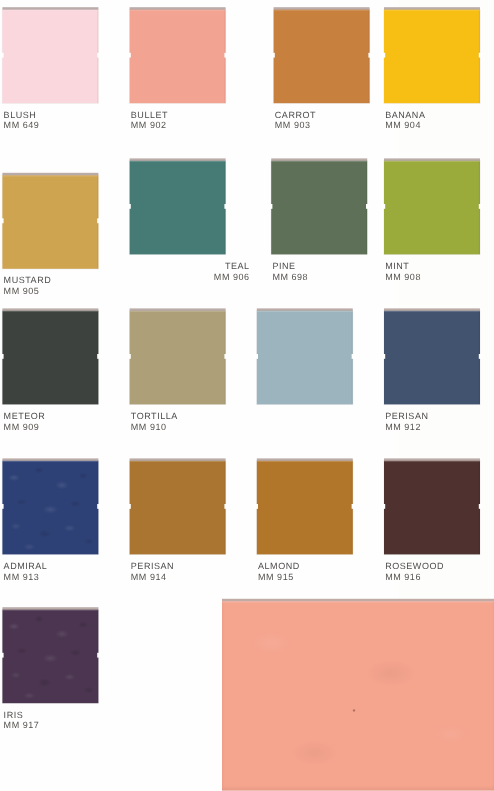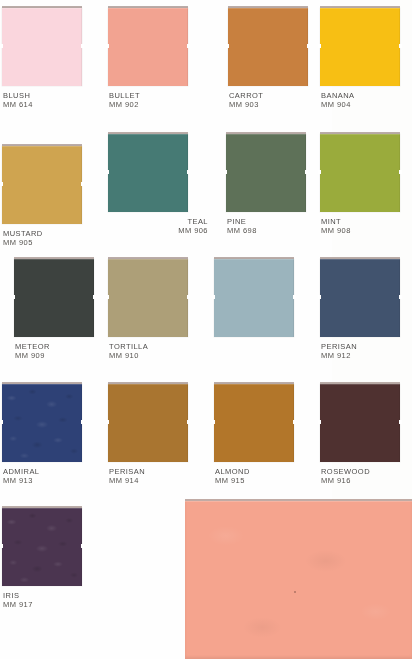--- a/index.html
+++ b/index.html
@@ -142,21 +142,21 @@
 
 <div id="card">
   <div id="swatch-grid">
       <div class="swatch-cell" style="left: 2px; top: 8px;">
         <div class="chip" style="background-color: rgb(250, 214, 221);">
           <span class="notch-l"></span>
           <span class="notch-r"></span>
         </div>
         <div class="labels">
           <span class="swatch-name">BLUSH</span>
-          <span class="swatch-code">MM 614</span>
+          <span class="swatch-code">MM 649</span>
         </div>
       </div>
       <div class="swatch-cell" style="left: 108px; top: 8px;">
         <div class="chip" style="background-color: rgb(242, 163, 145);">
           <span class="notch-l"></span>
           <span class="notch-r"></span>
         </div>
         <div class="labels">
           <span class="swatch-name">BULLET</span>
           <span class="swatch-code">MM 902</span>
@@ -215,21 +215,21 @@
       <div class="swatch-cell" style="left: 320px; top: 134px;">
         <div class="chip" style="background-color: rgb(154, 171, 60);">
           <span class="notch-l"></span>
           <span class="notch-r"></span>
         </div>
         <div class="labels">
           <span class="swatch-name">MINT</span>
           <span class="swatch-code">MM 908</span>
         </div>
       </div>
-      <div class="swatch-cell" style="left: 2px; top: 259px; margin-left: 12px;">
+      <div class="swatch-cell" style="left: 2px; top: 259px;">
         <div class="chip" style="background-color: rgb(61, 66, 63);">
           <span class="notch-l"></span>
           <span class="notch-r"></span>
         </div>
         <div class="labels">
           <span class="swatch-name">METEOR</span>
           <span class="swatch-code">MM 909</span>
         </div>
       </div>
       <div class="swatch-cell" style="left: 108px; top: 259px;">

